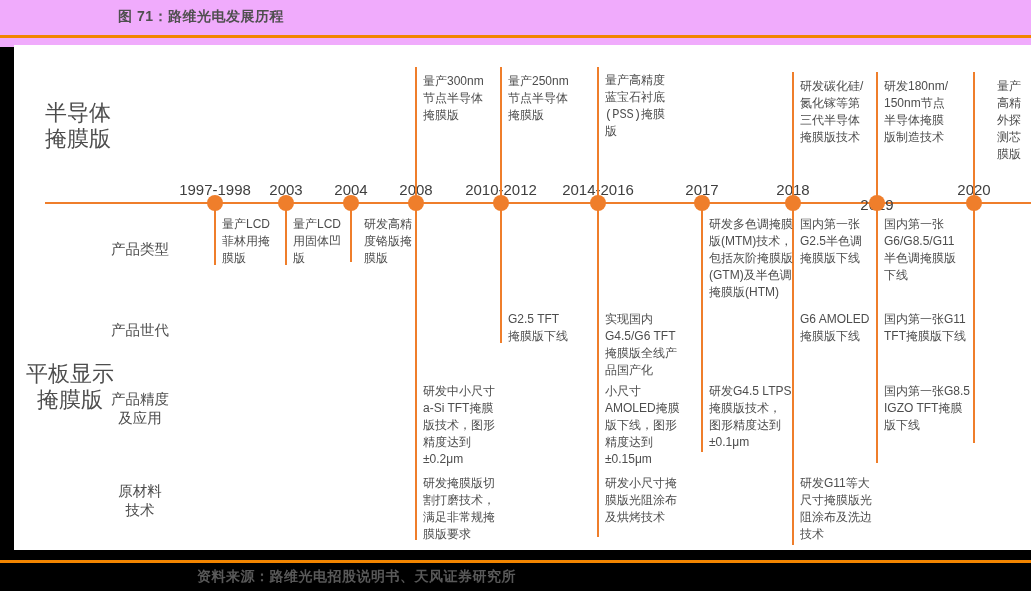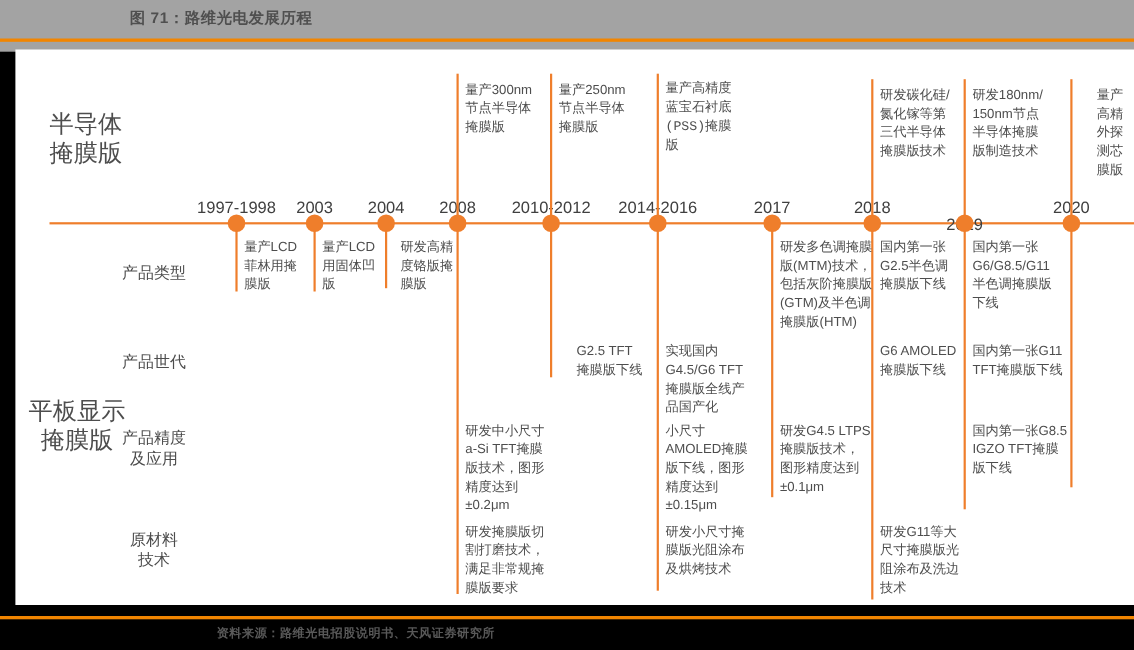--- a/index.html
+++ b/index.html
@@ -2,21 +2,21 @@
 <html style="--accent: #EF7E2B; --rule: #F28500; --text: #4D4D4D; --title: #4F4F4F; --bg: #000000; --panel: #FFFFFF;"><head>
 <meta charset="utf-8">
 <style>
   html,body{margin:0;padding:0;background:#000;}
   .page{
     position:relative;width:1031px;height:591px;overflow:hidden;
     background:var(--bg,#000);
     font-family:"Liberation Sans","DejaVu Sans",sans-serif;
     -webkit-font-smoothing:antialiased;
   }
-  .titlebar{position:absolute;left:0;top:0;width:1031px;height:47px;background:#a3a3a3;}
+  .titlebar{position:absolute;left:0;top:0;width:1031px;height:47px;background:#f0abfc;}
   .figure-title{
     position:absolute;left:118px;top:8px;margin:0;
     font-size:14px;font-weight:bold;color:var(--title,#4f4f4f);letter-spacing:.5px;
   }
   .rule{position:absolute;left:0;width:1031px;height:3px;background:var(--rule,#f28500);}
   .rule-top{top:35px;}
   .rule-bottom{top:560px;}
   .panel{position:absolute;left:14px;top:45px;width:1017px;height:505px;background:var(--panel,#fff);}
   .canvas{position:absolute;left:0;top:0;width:1031px;height:591px;}
   .axis{position:absolute;left:45px;top:202px;width:986px;height:2px;background:var(--accent,#ef7e2b);}
@@ -38,21 +38,21 @@
     position:absolute;width:16px;height:16px;border-radius:50%;
     background:var(--accent,#ef7e2b);z-index:3;
   }
   .vline{position:absolute;width:2px;background:var(--accent,#ef7e2b);z-index:2;}
   .event-text{
     position:absolute;font-size:12px;line-height:17px;color:var(--text,#4d4d4d);
     white-space:pre-line;z-index:4;
   }
   .footer-source{
     position:absolute;left:197px;top:568px;
-    font-size:11px;font-weight:bold;color:#595959;letter-spacing:.5px;
+    font-size:14px;font-weight:bold;color:#595959;letter-spacing:.5px;
   }
 </style>
 </head>
 <body>
 
 <div class="page">
 
   <div class="titlebar">
     <h1 class="figure-title">图 71：路维光电发展历程</h1>
   </div>
@@ -109,21 +109,21 @@
 割打磨技术，
 满足非常规掩
 膜版要求</div>
         <div class="year-label" style="left: 501px; top: 181px;">2010-2012</div>
         <div class="vline" style="left: 500px; top: 67px; height: 136px;"></div>
         <div class="vline" style="left: 500px; top: 203px; height: 140px;"></div>
         <div class="dot" style="left: 493px; top: 195px;"></div>
         <div class="event-text" style="left: 508px; top: 73px;">量产250nm
 节点半导体
 掩膜版</div>
-        <div class="event-text" style="left: 508px; top: 311px; margin-left: 16px;">G2.5 TFT
+        <div class="event-text" style="left: 508px; top: 311px;">G2.5 TFT
 掩膜版下线</div>
         <div class="year-label" style="left: 598px; top: 181px;">2014-2016</div>
         <div class="vline" style="left: 597px; top: 67px; height: 136px;"></div>
         <div class="vline" style="left: 597px; top: 203px; height: 334px;"></div>
         <div class="dot" style="left: 590px; top: 195px;"></div>
         <div class="event-text" style="left: 605px; top: 73px; font-family: Liberation Mono, monospace;">量产高精度
 蓝宝石衬底
 (PSS)掩膜
 版</div>
         <div class="event-text" style="left: 605px; top: 311px;">实现国内

